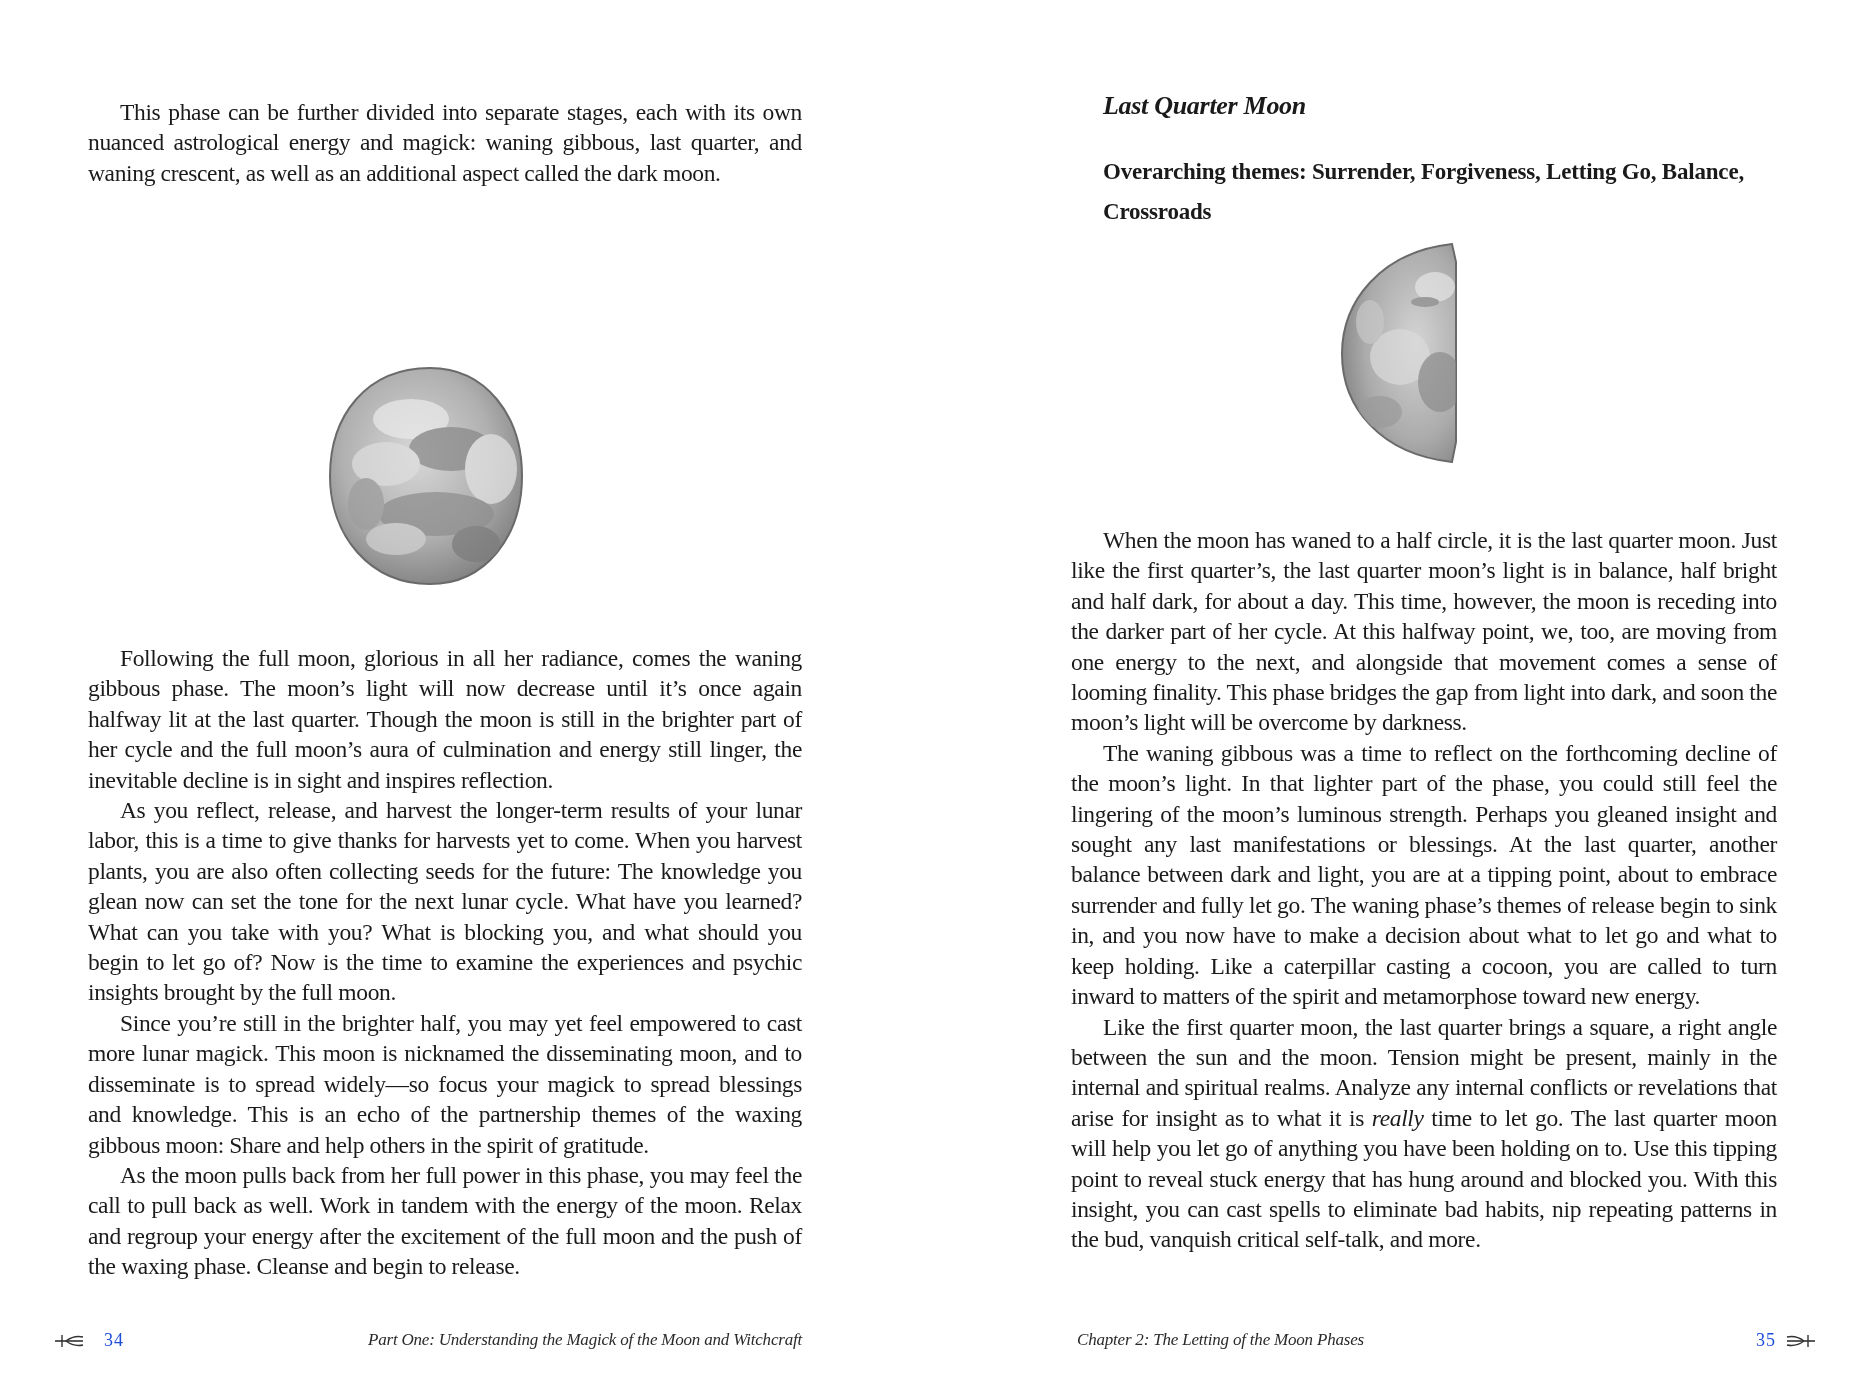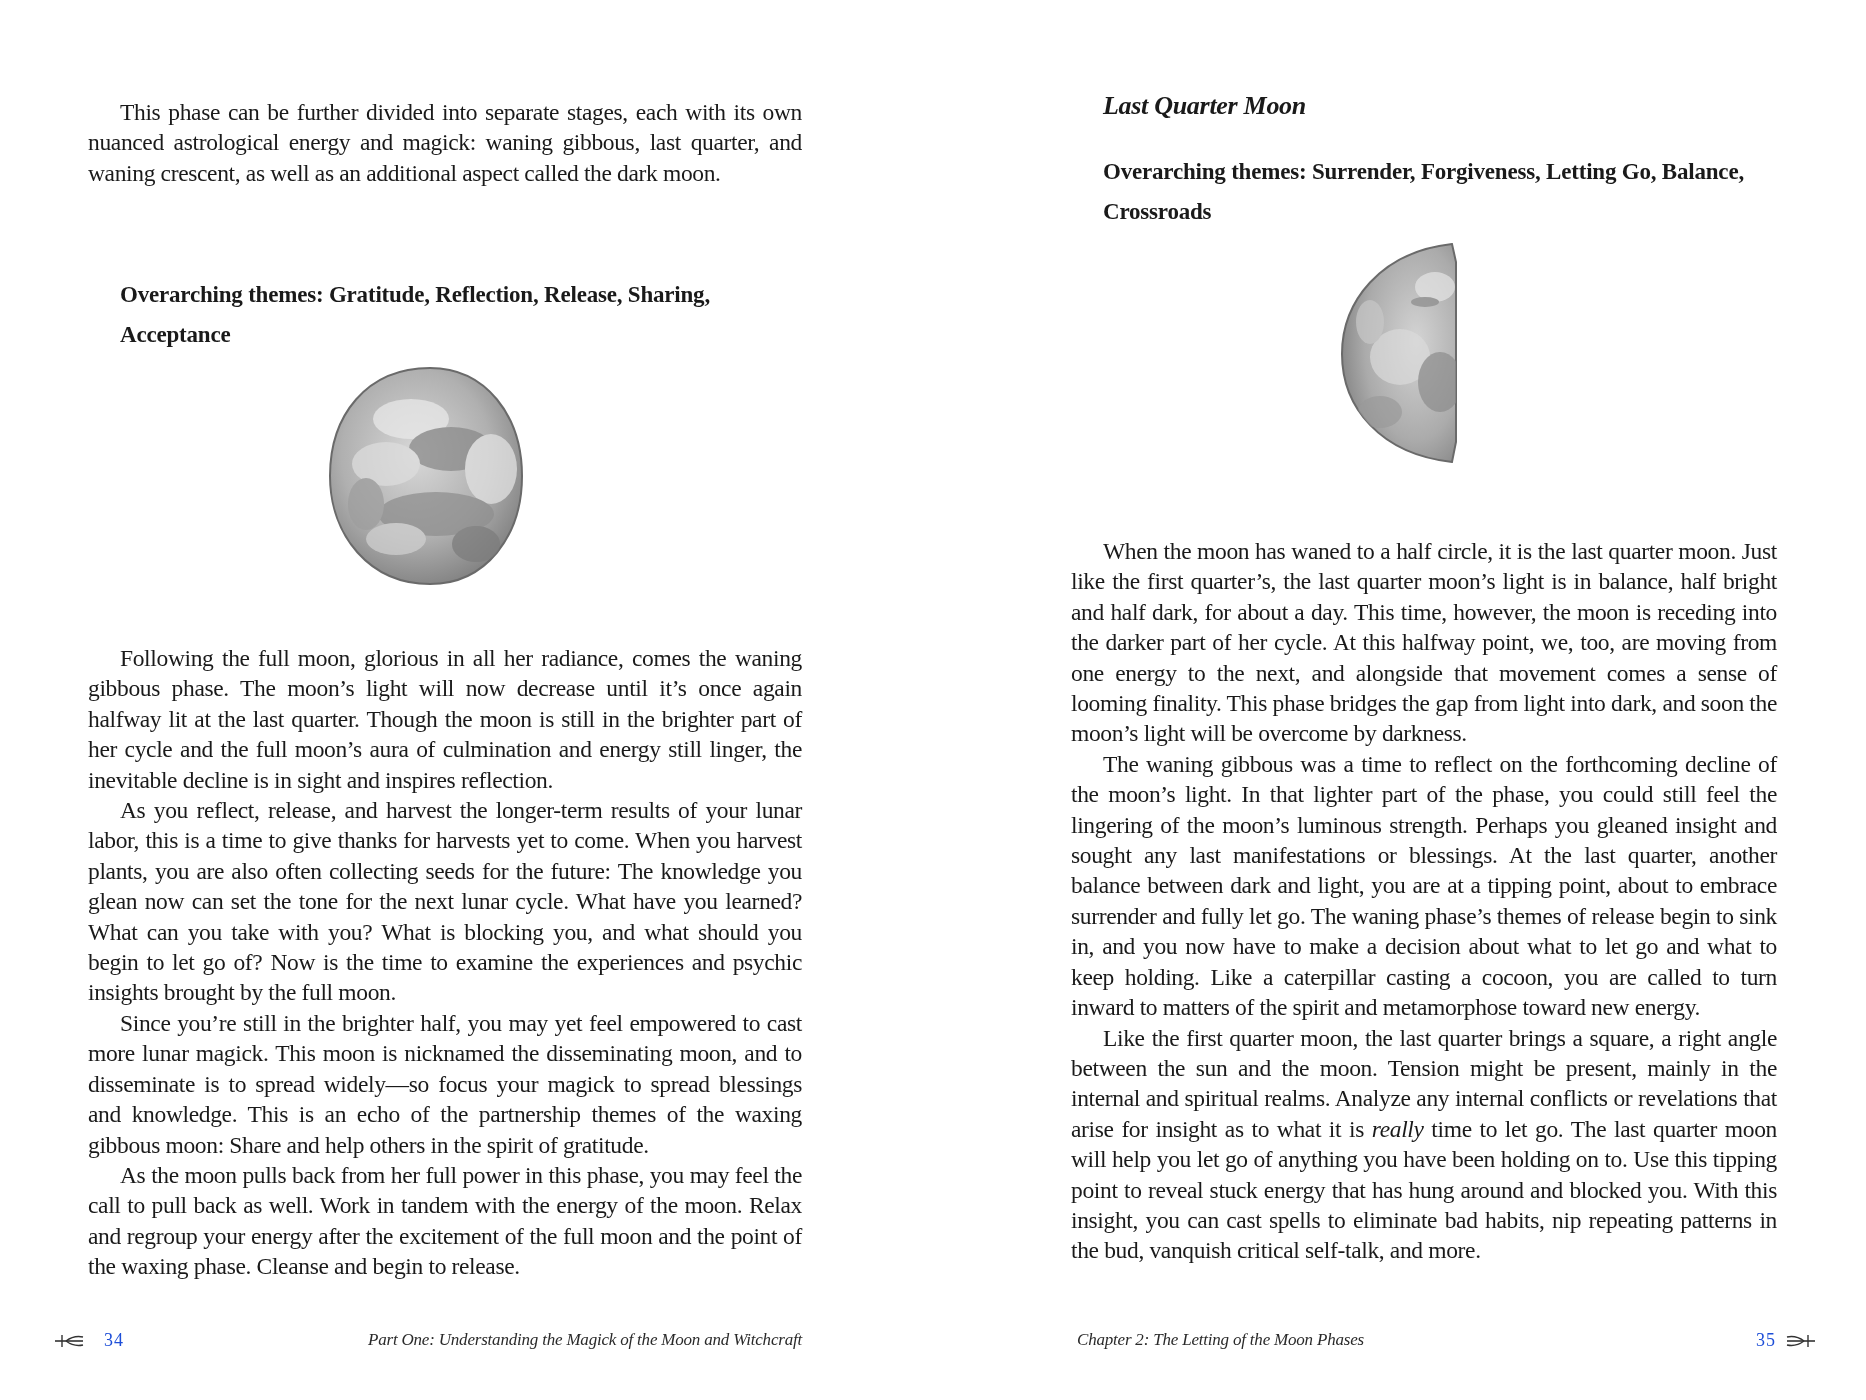--- a/index.html
+++ b/index.html
@@ -22,23 +22,20 @@
 </style>
 </head>
 <body>
 
 <div class="page page-left">
   <div class="col left-col" style="top:97px;">
     <p class="body">This phase can be further divided into separate stages, each with its own nuanced astrological energy and magick: waning gibbous, last quarter, and waning crescent, as well as an additional aspect called the dark moon.</p>
   </div>
 
 
-  <div class="col left-col" style="top:275px; width:680px;">
-    <p class="themes">Overarching themes: Gratitude, Reflection, Release, Sharing, Acceptance</p>
-  </div>
 
   <svg class="moon" style="left:326px; top:364px;" width="200" height="224" viewBox="0 0 200 224">
     <defs>
       <radialGradient id="gbg" cx="45%" cy="40%" r="65%">
         <stop offset="0%" stop-color="#d8d8d8"></stop>
         <stop offset="60%" stop-color="#b0b0b0"></stop>
         <stop offset="100%" stop-color="#7e7e7e"></stop>
       </radialGradient>
       <clipPath id="gclip">
           <path d="M104 4 C 40 4, 4 52, 4 112 C 4 172, 44 220, 104 220 C 160 220, 196 172, 196 112 C 196 52, 160 4, 104 4 Z"></path>
@@ -54,21 +51,21 @@
       <ellipse cx="70" cy="175" rx="30" ry="16" fill="#cfcfcf"></ellipse>
       <ellipse cx="150" cy="180" rx="24" ry="18" fill="#7c7c7c"></ellipse>
       <ellipse cx="40" cy="140" rx="18" ry="26" fill="#9e9e9e"></ellipse>
     </g>
   </svg>
 
   <div class="col left-col" style="top:643px;">
     <p class="body">Following the full moon, glorious in all her radiance, comes the waning gibbous phase. The moon’s light will now decrease until it’s once again halfway lit at the last quarter. Though the moon is still in the brighter part of her cycle and the full moon’s aura of culmination and energy still linger, the inevitable decline is in sight and inspires reflection.</p>
     <p class="body">As you reflect, release, and harvest the longer-term results of your lunar labor, this is a time to give thanks for harvests yet to come. When you harvest plants, you are also often collecting seeds for the future: The knowledge you glean now can set the tone for the next lunar cycle. What have you learned? What can you take with you? What is blocking you, and what should you begin to let go of? Now is the time to examine the expe­riences and psychic insights brought by the full moon.</p>
     <p class="body">Since you’re still in the brighter half, you may yet feel empowered to cast more lunar magick. This moon is nicknamed the disseminating moon, and to disseminate is to spread widely—so focus your magick to spread blessings and knowledge. This is an echo of the partnership themes of the waxing gibbous moon: Share and help others in the spirit of gratitude.</p>
-    <p class="body">As the moon pulls back from her full power in this phase, you may feel the call to pull back as well. Work in tandem with the energy of the moon. Relax and regroup your energy after the excitement of the full moon and the point of the waxing phase. Cleanse and begin to release.</p>
+    <p class="body">As the moon pulls back from her full power in this phase, you may feel the call to pull back as well. Work in tandem with the energy of the moon. Relax and regroup your energy after the excitement of the full moon and the push of the waxing phase. Cleanse and begin to release.</p>
   </div>
 
   <svg class="ornament" style="left:54px;" viewBox="0 0 30 16">
     <line x1="1" y1="8" x2="29" y2="8" stroke="#333" stroke-width="1.6"></line>
     <line x1="8" y1="2" x2="8" y2="14" stroke="#333" stroke-width="1.4"></line>
     <path d="M12 8 Q 20 2 29 4" stroke="#333" stroke-width="1.4" fill="none"></path>
     <path d="M12 8 Q 20 14 29 12" stroke="#333" stroke-width="1.4" fill="none"></path>
   </svg>
   <span class="folio" style="left:104px;">34</span>
   <span class="footer" style="right:131px;">Part One: Understanding the Magick of the Moon and Witchcraft</span>
@@ -98,21 +95,21 @@
     <g clip-path="url(#qclip)" opacity="0.7">
       <ellipse cx="95" cy="45" rx="20" ry="15" fill="#e6e6e6"></ellipse>
       <ellipse cx="85" cy="60" rx="14" ry="5" fill="#8a8a8a"></ellipse>
       <ellipse cx="60" cy="115" rx="30" ry="28" fill="#dadada"></ellipse>
       <ellipse cx="100" cy="140" rx="22" ry="30" fill="#8c8c8c"></ellipse>
       <ellipse cx="40" cy="170" rx="22" ry="16" fill="#9a9a9a"></ellipse>
       <ellipse cx="30" cy="80" rx="14" ry="22" fill="#c8c8c8"></ellipse>
     </g>
   </svg>
 
-  <div class="col right-col" style="top:536px;">
+  <div class="col right-col" style="top:525px;">
     <p class="body">When the moon has waned to a half circle, it is the last quarter moon. Just like the first quarter’s, the last quarter moon’s light is in balance, half bright and half dark, for about a day. This time, however, the moon is receding into the darker part of her cycle. At this halfway point, we, too, are moving from one energy to the next, and alongside that movement comes a sense of looming finality. This phase bridges the gap from light into dark, and soon the moon’s light will be overcome by darkness.</p>
     <p class="body">The waning gibbous was a time to reflect on the forthcoming decline of the moon’s light. In that lighter part of the phase, you could still feel the lingering of the moon’s luminous strength. Perhaps you gleaned insight and sought any last manifestations or blessings. At the last quar­ter, another balance between dark and light, you are at a tipping point, about to embrace surrender and fully let go. The waning phase’s themes of release begin to sink in, and you now have to make a decision about what to let go and what to keep holding. Like a caterpillar casting a cocoon, you are called to turn inward to matters of the spirit and metamorphose toward new energy.</p>
     <p class="body"><span>Like the first quarter moon, the last quarter brings a square, a right angle between the sun and the moon. Tension might be present, mainly in the internal and spiritual realms. Analyze any internal conflicts or rev­elations that arise for insight as to what it is </span><em>really</em><span> time to let go. The last quarter moon will help you let go of anything you have been holding on to. Use this tipping point to reveal stuck energy that has hung around and blocked you. With this insight, you can cast spells to eliminate bad habits, nip repeating patterns in the bud, vanquish critical self-talk, and more.</span></p>
   </div>
 
   <span class="footer" style="left:144px;">Chapter 2: The Letting of the Moon Phases</span>
   <span class="folio" style="left:823px;">35</span>
   <svg class="ornament" style="left:853px;" viewBox="0 0 30 16">
     <line x1="1" y1="8" x2="29" y2="8" stroke="#333" stroke-width="1.6"></line>
     <line x1="22" y1="2" x2="22" y2="14" stroke="#333" stroke-width="1.4"></line>

